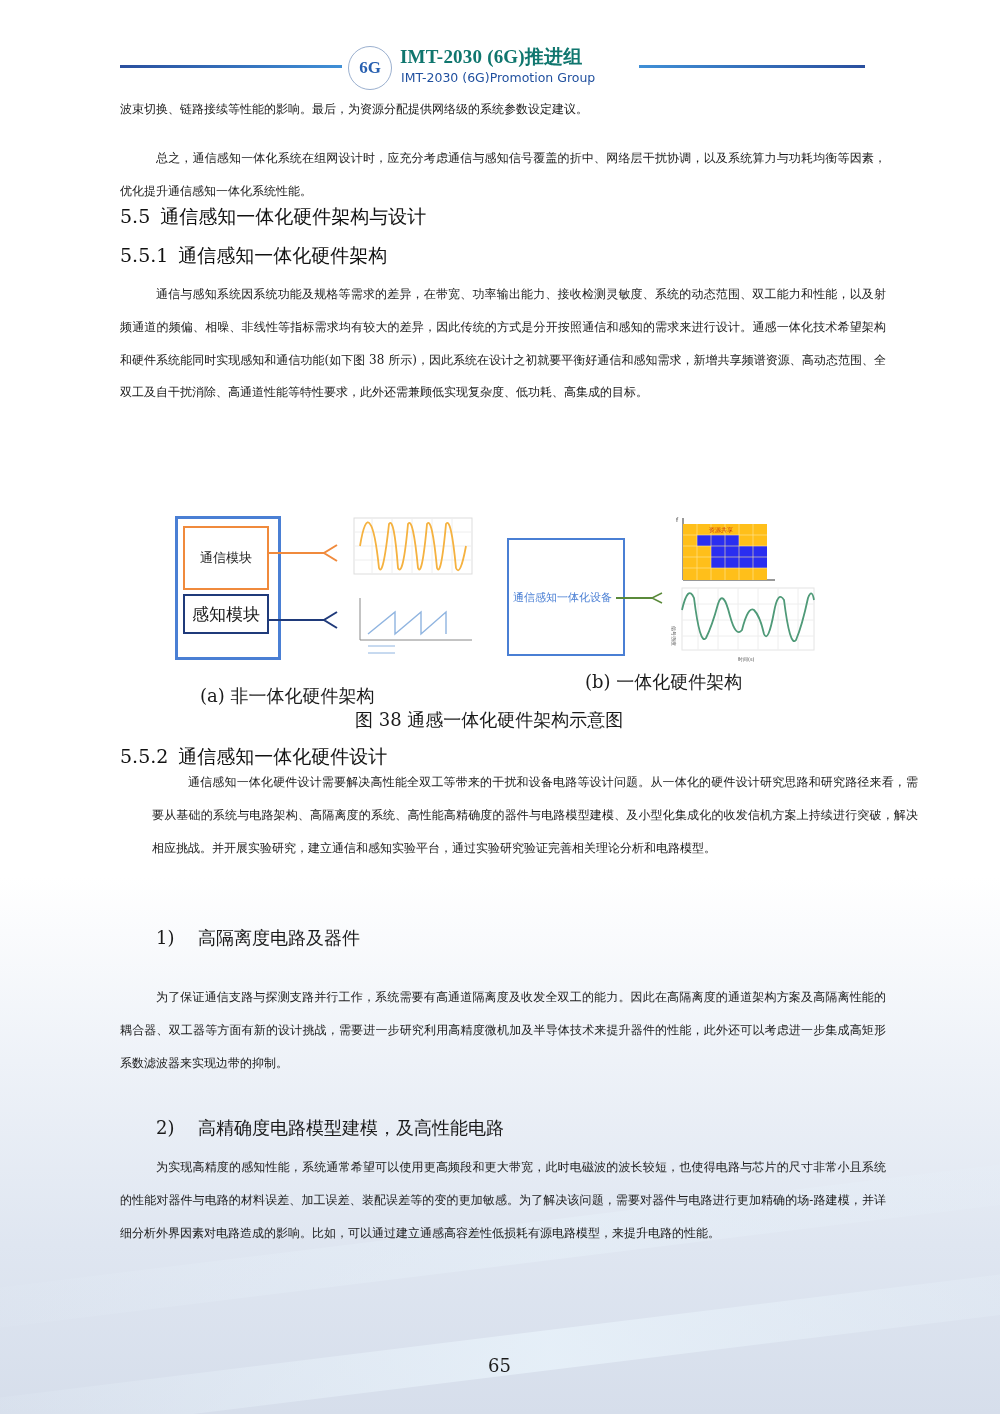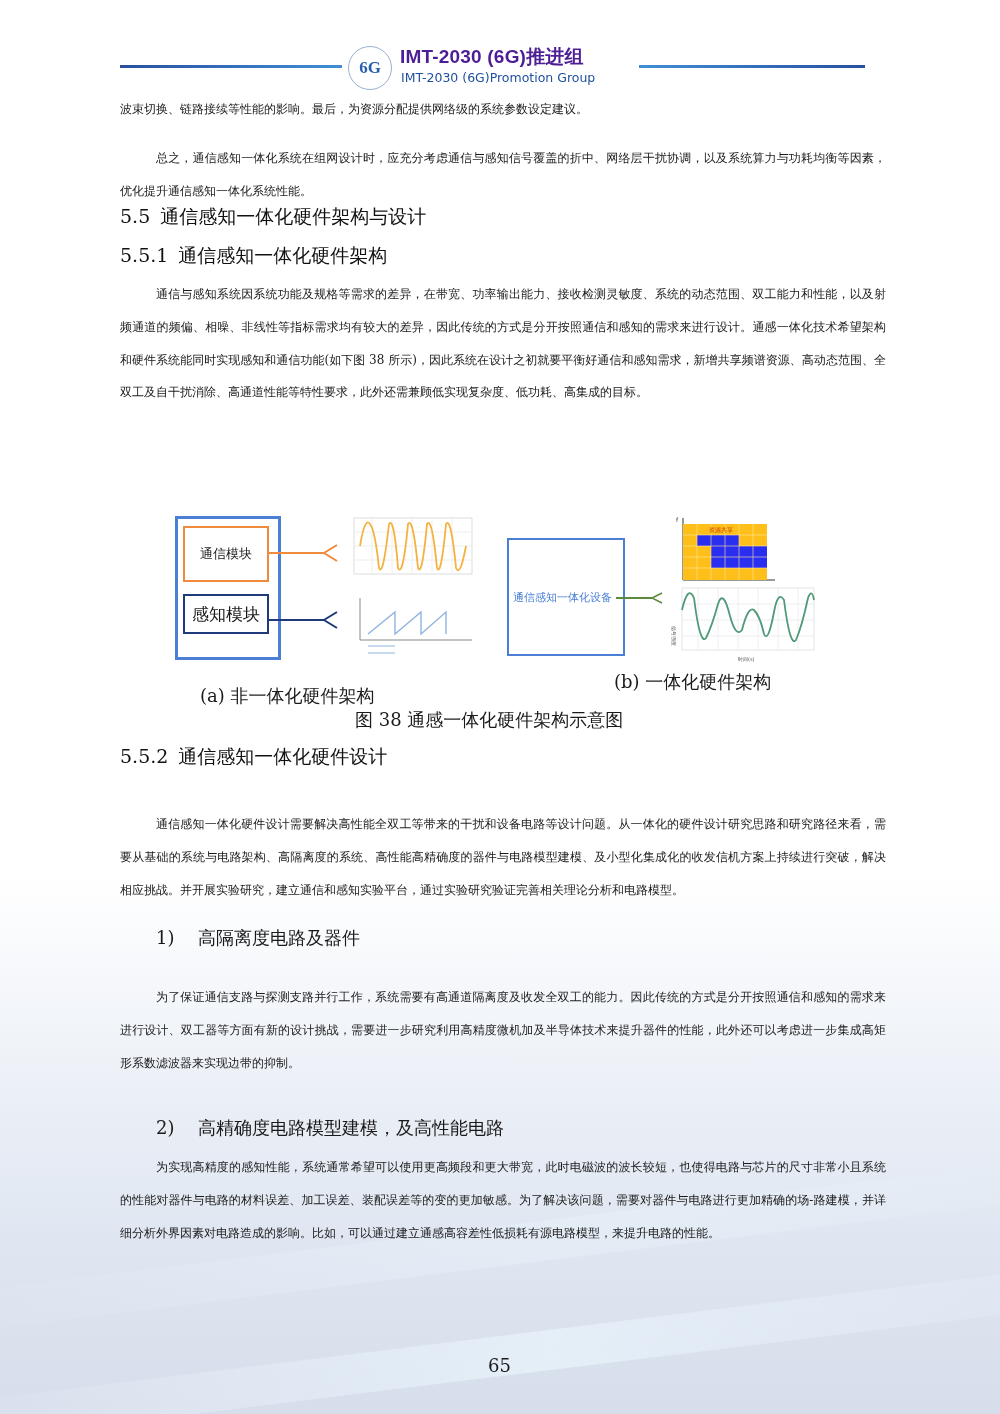--- a/index.html
+++ b/index.html
@@ -27,21 +27,21 @@
   }
   .header .logo {
     position: absolute; left: 228px; top: 2px; width: 44px; height: 44px;
     border-radius: 50%; border: 1.5px solid #9bb0cf; background: #fff;
     display: flex; align-items: center; justify-content: center;
     font-family: Liberation Serif, serif; font-weight: bold; font-size: 17px; color: #2860b0;
     box-sizing: border-box;
   }
   .header .title1 {
     position: absolute; left: 280px; top: 0px;
-    font-family: Liberation Sans, sans-serif; font-weight: bold; font-size: 19px; color: #4c1d95;
+    font-family: Liberation Serif, serif; font-weight: bold; font-size: 19px; color: #0f766e;
     letter-spacing: 0.2px; white-space: nowrap;
   }
   .header .title2 {
     position: absolute; left: 281px; top: 26px;
     font-family: "DejaVu Sans", sans-serif; font-weight: normal; font-size: 12.5px; color: #1f4f9e;
     white-space: nowrap;
   }
   .content { position: absolute; left: 120px; top: 0; width: 766px; }
   .para { position: absolute; left: 0; width: 766px; font-size: 12px; line-height: 32.8px; text-align: justify; text-align-last: left; }
   .indent { text-indent: 36px; }
@@ -81,21 +81,21 @@
   </div>
   <div class="h2" style="top:243px;">
     <span class="num">5.5.1</span><span>通信感知一体化硬件架构</span>
   </div>
 
   <div class="para indent" style="top:278px;">通信与感知系统因系统功能及规格等需求的差异，在带宽、功率输出能力、接收检测灵敏度、系统的动态范围、双工能力和性能，以及射频通道的频偏、相噪、非线性等指标需求均有较大的差异，因此传统的方式是分开按照通信和感知的需求来进行设计。通感一体化技术希望架构和硬件系统能同时实现感知和通信功能(如下图 38 所示)，因此系统在设计之初就要平衡好通信和感知需求，新增共享频谱资源、高动态范围、全双工及自干扰消除、高通道性能等特性要求，此外还需兼顾低实现复杂度、低功耗、高集成的目标。</div>
 
   <div class="figure">
 
     <div class="fig-box" style="left:55px; top:4px; width:106px; height:144px; border:3px solid #4a7fd4;"></div>
-    <div class="fig-box" style="left:63px; top:14px; width:86px; height:56px; border:2.5px solid #f08a3c; display:flex; align-items:center; justify-content:center; font-family:'DejaVu Sans',sans-serif; font-size:13px;">
+    <div class="fig-box" style="left:63px; top:14px; width:86px; height:64px; border:2.5px solid #f08a3c; display:flex; align-items:center; justify-content:center; font-family:'DejaVu Sans',sans-serif; font-size:13px;">
         <span>通信模块</span>
       </div>
     <div class="fig-box" style="left:63px; top:82px; width:86px; height:40px; border:2.5px solid #1f3a7a; display:flex; align-items:center; justify-content:center; font-family:'DejaVu Sans',sans-serif; font-size:17px;">
         <span>感知模块</span>
       </div>
     <svg style="position:absolute; left:149px; top:20px;" width="70" height="110">
       <line x1="0" y1="21" x2="55" y2="21" stroke="#f08a3c" stroke-width="2"></line>
       <polyline points="68,13 55,21 68,29" fill="none" stroke="#f08a3c" stroke-width="2"></polyline>
       <line x1="0" y1="88" x2="55" y2="88" stroke="#1f3a7a" stroke-width="2"></line>
       <polyline points="68,80 55,88 68,96" fill="none" stroke="#1f3a7a" stroke-width="2"></polyline>
@@ -159,36 +159,36 @@
           <line x1="110" y1="2" x2="110" y2="64"></line>
           <line x1="130" y1="2" x2="130" y2="64"></line>
           <line x1="14" y1="18" x2="146" y2="18"></line>
           <line x1="14" y1="34" x2="146" y2="34"></line>
           <line x1="14" y1="50" x2="146" y2="50"></line>
         </g>
       <path d="M14 24 Q20 -2 26 12 Q32 60 38 52 Q44 40 50 18 Q55 2 62 30 Q68 52 74 44 Q80 20 86 24 Q92 30 96 48 Q100 58 106 26 Q110 4 116 14 Q122 62 128 54 Q134 40 140 12 Q144 2 146 14" fill="none" stroke="#4f9a78" stroke-width="1.8"></path>
       <text x="4" y="40" font-size="5" fill="#555" font-family="DejaVu Sans, sans-serif" transform="rotate(90 4 40)">信号强度</text>
       <text x="70" y="75" font-size="5" fill="#555" font-family="DejaVu Sans, sans-serif">时间(s)</text>
     </svg>
-    <div class="caption" style="left:494px; top:158px;">(b)  一体化硬件架构</div>
+    <div class="caption" style="left:465px; top:158px;">(b)  一体化硬件架构</div>
   </div>
 
   <div class="caption" style="left:235px; top:708px;">图  38 通感一体化硬件架构示意图</div>
 
   <div class="h2" style="top:744px;">
     <span class="num">5.5.2</span><span>通信感知一体化硬件设计</span>
   </div>
 
-  <div class="para indent" style="top:808px;">通信感知一体化硬件设计需要解决高性能全双工等带来的干扰和设备电路等设计问题。从一体化的硬件设计研究思路和研究路径来看，需要从基础的系统与电路架构、高隔离度的系统、高性能高精确度的器件与电路模型建模、及小型化集成化的收发信机方案上持续进行突破，解决相应挑战。并开展实验研究，建立通信和感知实验平台，通过实验研究验证完善相关理论分析和电路模型。</div>
+  <div class="para indent" style="top:766px;margin-left:32px;">通信感知一体化硬件设计需要解决高性能全双工等带来的干扰和设备电路等设计问题。从一体化的硬件设计研究思路和研究路径来看，需要从基础的系统与电路架构、高隔离度的系统、高性能高精确度的器件与电路模型建模、及小型化集成化的收发信机方案上持续进行突破，解决相应挑战。并开展实验研究，建立通信和感知实验平台，通过实验研究验证完善相关理论分析和电路模型。</div>
 
   <div class="item" style="top:926px;">
     <span class="num">1)</span><span>高隔离度电路及器件</span>
   </div>
 
-  <div class="para indent" style="top:981px;">为了保证通信支路与探测支路并行工作，系统需要有高通道隔离度及收发全双工的能力。因此传统的方式是分开按照通信和感知的需求来进行设计、双工器等方面有新的设计挑战，需要进一步研究利用高精度微机加及半导体技术来提升器件的性能，此外还可以考虑进一步集成高矩形系数滤波器来实现边带的抑制。</div>
+  <div class="para indent" style="top:981px;">为了保证通信支路与探测支路并行工作，系统需要有高通道隔离度及收发全双工的能力。因此在高隔离度的通道架构方案及高隔离性能的耦合器、双工器等方面有新的设计挑战，需要进一步研究利用高精度微机加及半导体技术来提升器件的性能，此外还可以考虑进一步集成高矩形系数滤波器来实现边带的抑制。</div>
 
   <div class="item" style="top:1116px;">
     <span class="num">2)</span><span>高精确度电路模型建模，及高性能电路</span>
   </div>
 
   <div class="para indent" style="top:1151px;">为实现高精度的感知性能，系统通常希望可以使用更高频段和更大带宽，此时电磁波的波长较短，也使得电路与芯片的尺寸非常小且系统的性能对器件与电路的材料误差、加工误差、装配误差等的变的更加敏感。为了解决该问题，需要对器件与电路进行更加精确的场-路建模，并详细分析外界因素对电路造成的影响。比如，可以通过建立通感高容差性低损耗有源电路模型，来提升电路的性能。</div>
 </div>
 
 <div class="pagenum">65</div>
 

